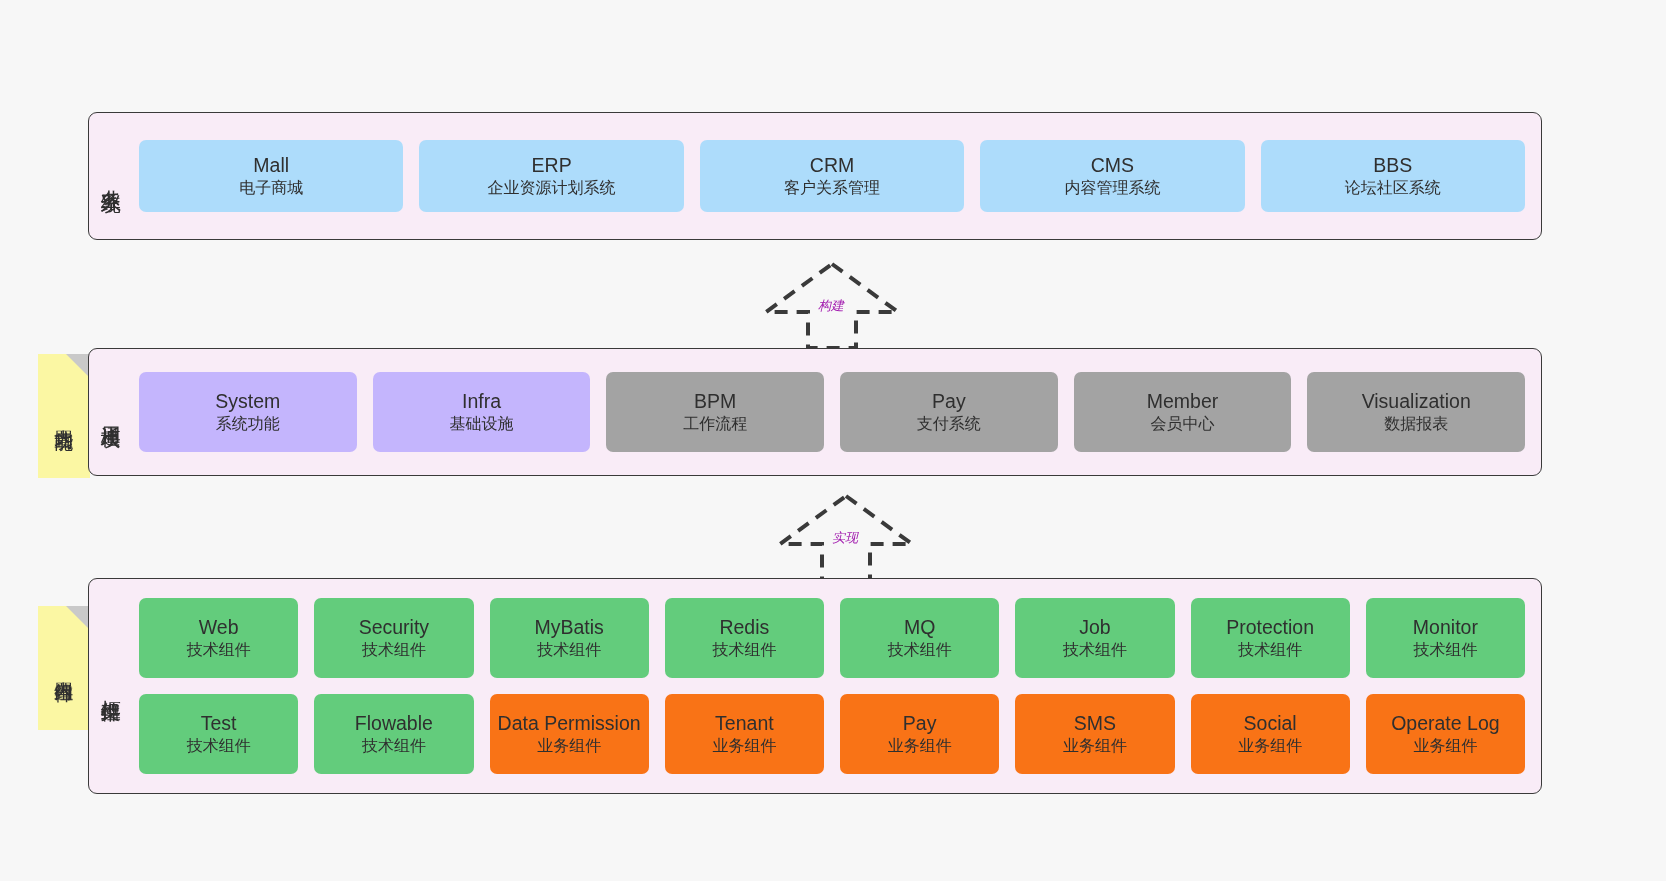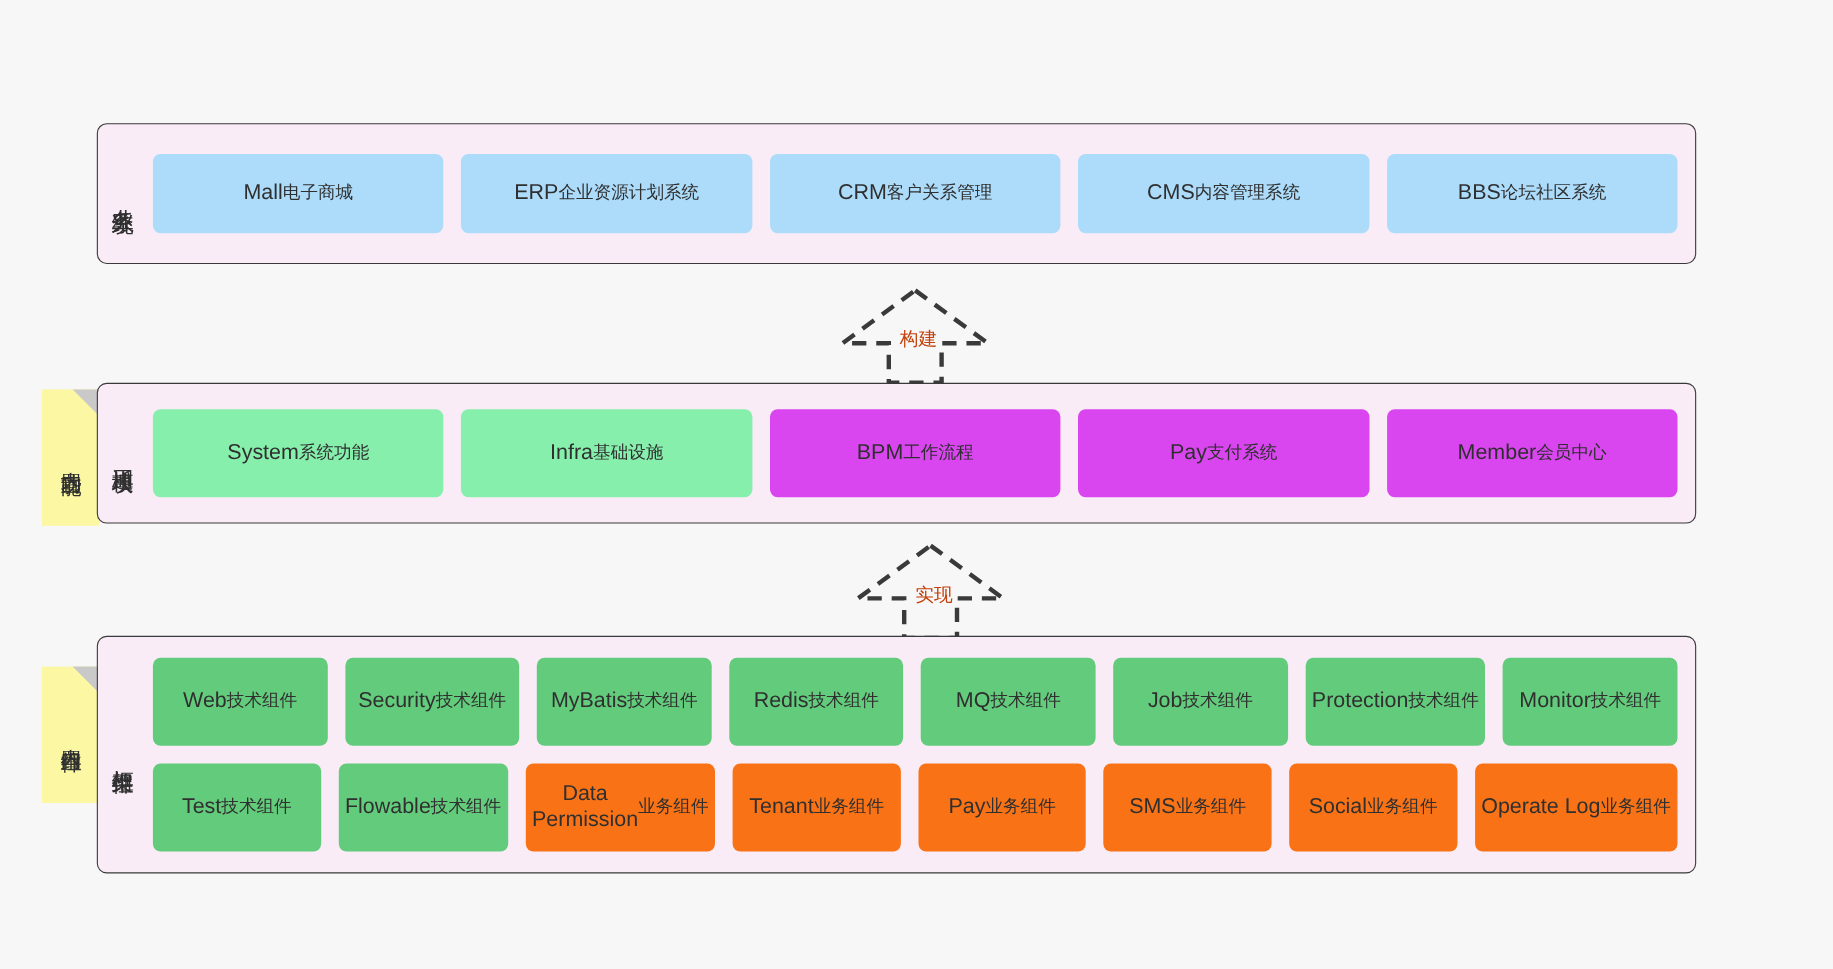--- a/index.html
+++ b/index.html
@@ -65,42 +65,42 @@
     flex-direction: row;
     align-items: stretch;
     gap: 16px;
   }
 
   .cell {
     flex: 1 1 0;
     box-sizing: border-box;
     border-radius: 7px;
     display: flex;
-    flex-direction: row;
+    flex-direction: column;
     align-items: center;
     justify-content: center;
     text-align: center;
     line-height: 1.22;
     color: #2f2f2f;
     padding: 4px 6px;
   }
   .cell .cell-name {
     font-size: 19.5px;
     white-space: nowrap;
   }
   .cell .cell-sub {
     font-size: 16px;
     white-space: nowrap;
   }
   .cell.wrap .cell-name { white-space: normal; }
 
   
   .c-blue       { background: #addcfb; }
-  .c-red        { background: #86efac; }
-  .c-pink       { background: #d946ef; }
+  .c-red        { background: #c4b5fd; }
+  .c-pink       { background: #a3a3a3; }
   .c-green      { background: #63cc7c; }
   .c-lightgreen { background: #f97316; }
 
   
   #layer-business  { left: 88px;  top: 112px; width: 1454px; height: 128px; }
   #layer-modules   { left: 88px;  top: 348px; width: 1454px; height: 128px; }
   #layer-framework { left: 88px;  top: 578px; width: 1454px; height: 216px; }
 
   #layer-business  .cell-row { height: 72px; }
   #layer-modules   .cell-row { height: 80px; }
@@ -133,26 +133,27 @@
   #sticky-modules   { left: 38px; top: 354px; width: 52px; height: 124px; }
   #sticky-framework { left: 38px; top: 606px; width: 52px; height: 124px; }
 
   
   .arrow-wrap { position: absolute; }
   #arrow-build  { left: 752px; top: 258px; width: 160px; height: 92px; }
   #arrow-impl   { left: 766px; top: 490px; width: 160px; height: 92px; text-align: right; }
 
   .arrow-label {
     position: absolute;
-    font-size: 17px;
-    color: #c2410c;
+    font-size: 13px;
+    color: #a21caf;
     background: #f7f7f7;
     padding: 0 2px;
     white-space: nowrap;
     user-select: none;
+    font-style: italic;
   }
   #arrow-build .arrow-label { left: 64px;  top: 39px; }
   #arrow-impl  .arrow-label { left: 64px;  top: 39px; }
 </style>
 </head>
 <body>
 
 <div id="canvas">
 
   <div class="layer" id="layer-business">
@@ -212,20 +213,24 @@
           <div class="cell-sub">工作流程</div>
         </div>
         <div class="cell c-pink">
           <div class="cell-name">Pay</div>
           <div class="cell-sub">支付系统</div>
         </div>
         <div class="cell c-pink">
           <div class="cell-name">Member</div>
           <div class="cell-sub">会员中心</div>
         </div>
+        <div class="cell c-pink">
+          <div class="cell-name">Visualization</div>
+          <div class="cell-sub">数据报表</div>
+        </div>
       </div>
     </div>
   </div>
 
   <div class="arrow-wrap" id="arrow-impl">
     <svg width="160" height="92" viewBox="0 0 160 92">
       <path d="M 80 6 L 146 54 L 104 54 L 104 90 L 56 90 L 56 54 L 14 54 Z" fill="none" stroke="#3a3a3a" stroke-width="4" stroke-dasharray="13,9" stroke-linejoin="miter"></path>
     </svg>
     <span class="arrow-label">实现</span>
   </div>

